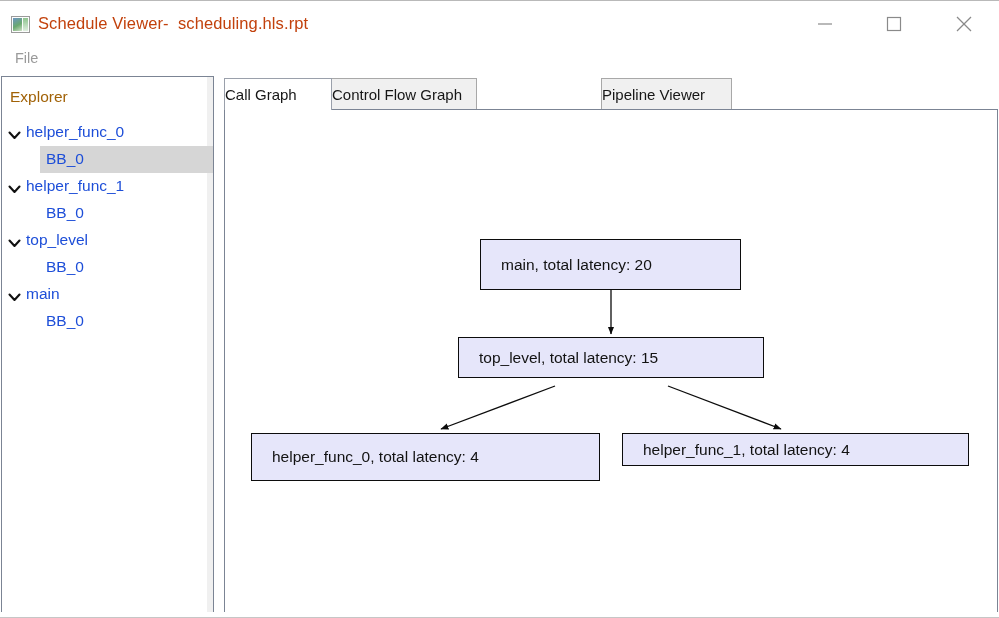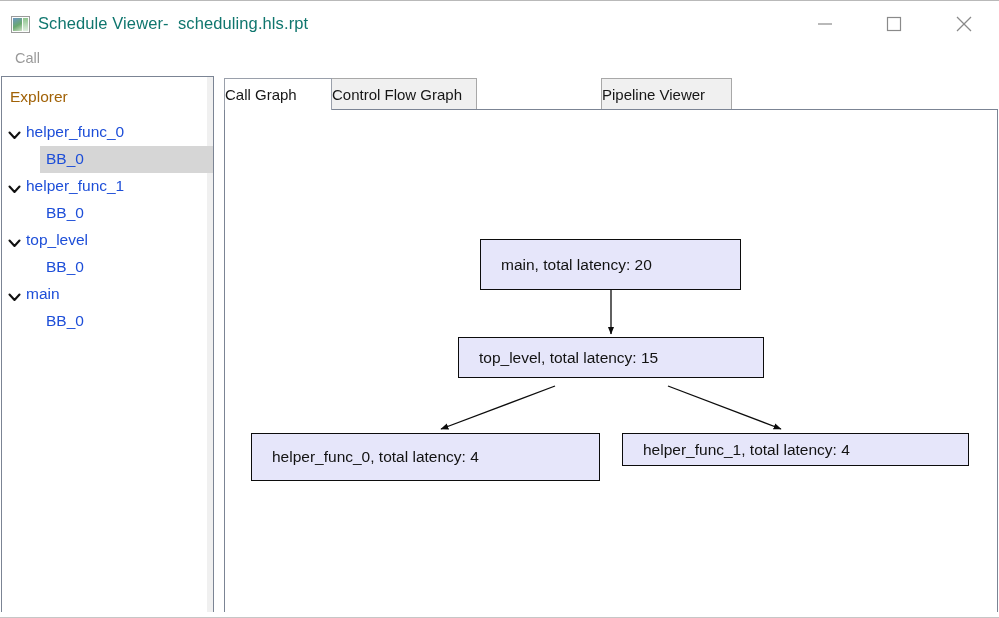--- a/index.html
+++ b/index.html
@@ -40,21 +40,21 @@
   #app-icon .ic-r {
     position: absolute;
     left: 11px; top: 1px;
     width: 5px; height: 13px;
     background: linear-gradient(180deg, #8fc48f 0%, #dfeedf 100%);
   }
   #title-text {
     position: absolute;
     left: 38px; top: 13px;
     font-size: 16.5px;
-    color: #0f766e;
+    color: #c2410c;
     white-space: pre;
     letter-spacing: 0.1px;
   }
 
   .winbtn {
     position: absolute;
     top: 0;
     width: 46px; height: 45px;
     cursor: default;
   }
@@ -229,21 +229,21 @@
   </div>
   <div class="winbtn" id="btn-close">
     <svg width="22" height="22" viewBox="0 0 22 22">
         <line x1="4" y1="4" x2="18" y2="18" stroke="#8a8a8a" stroke-width="1.3"></line>
         <line x1="18" y1="4" x2="4" y2="18" stroke="#8a8a8a" stroke-width="1.3"></line>
       </svg>
   </div>
 </div>
 
 <div id="menubar">
-  <div id="menu-file">Call</div>
+  <div id="menu-file">File</div>
 </div>
 
 <div id="sidebar">
   <div id="sidebar-scroll-track"></div>
   <div id="explorer-title">Explorer</div>
   <div id="tree-rows">
       <div class="tree-row parent" style="top: 42px;">
         <span class="chev"><svg width="13" height="11" viewBox="0 0 13 11">
             <path d="M1.5,2.5 L6.5,8 L11.5,2.5" fill="none" stroke="#111" stroke-width="2.1" stroke-linecap="round" stroke-linejoin="round"></path>
           </svg></span>

